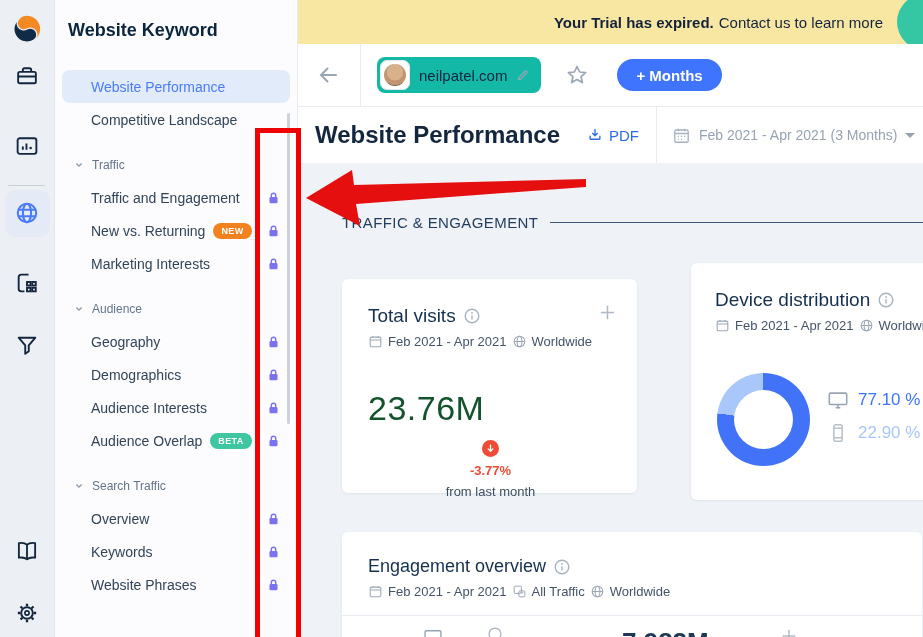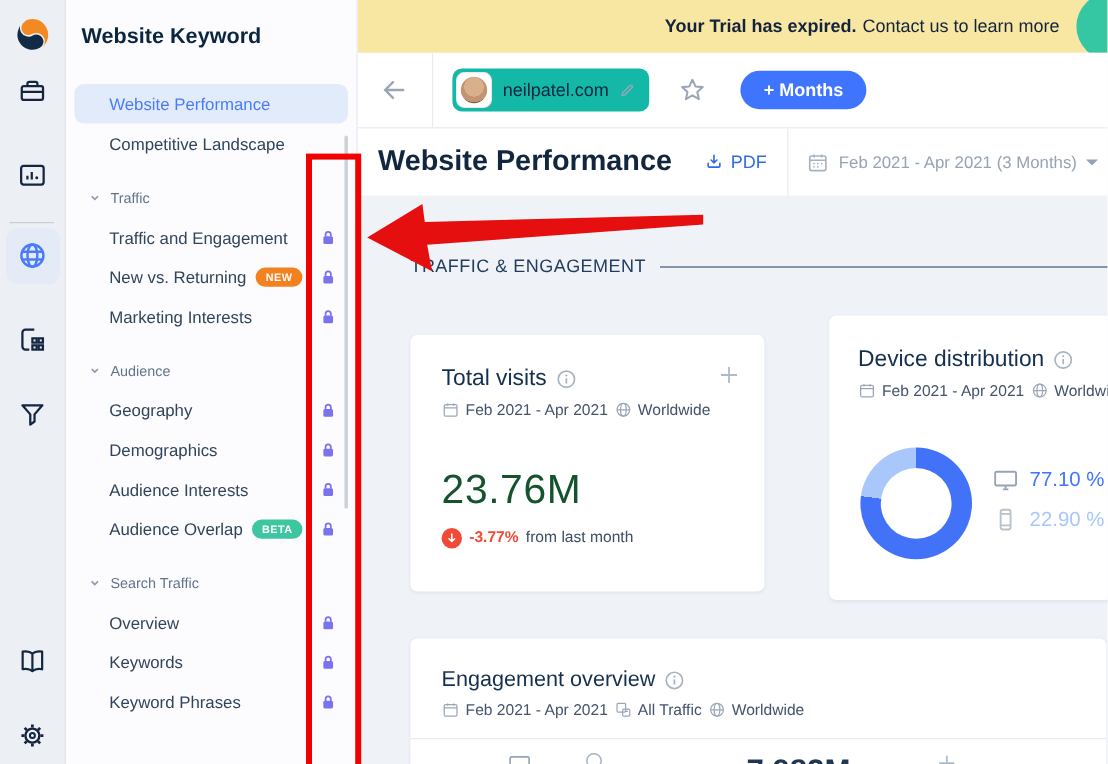--- a/index.html
+++ b/index.html
@@ -80,21 +80,21 @@
   .card { position:absolute; background:#fff; border-radius:6px;
     box-shadow:0 1px 3px rgba(20,40,80,.07); }
   .card-title-row { display:flex; align-items:center; gap:8px; }
   .card-title { font-size:19px; font-weight:500; color:#15304F; white-space:nowrap; }
   .plus-btn { position:absolute; right:20px; top:24px; line-height:0; cursor:pointer; }
   .card-sub { display:flex; align-items:center; gap:5px; margin-top:7px; }
   .card-sub .stx { font-size:13px; color:#42536B; white-space:nowrap; }
 
   .card-visits { left:44px; top:100px; width:295px; height:214px; padding:26px 24px 0 26px;margin-top:16px; }
   .big-value { margin-top:40px; font-size:34px; color:#14532d; letter-spacing:.5px; }
-  .change-row { display:flex; gap:6px; margin-top:12px; }
+  .change-row { display:flex; align-items:center; gap:6px; margin-top:12px;flex-direction:column; }
   .down-circle { width:17px; height:17px; border-radius:50%; background:#F04B37;
     display:flex; align-items:center; justify-content:center; }
   .change-val { font-size:13px; font-weight:bold; color:#F04B37; }
   .change-note { font-size:13px; color:#3C4E63; }
 
   .card-device { left:353px; top:100px; width:271px; height:237px; padding:26px 12px 0 24px;margin-left:40px; }
   .donut { position:absolute; left:26px; top:110px; width:93px; height:93px; border-radius:50%; }
   .donut::after { content:""; position:absolute; left:17px; top:17px; width:59px; height:59px;
     border-radius:50%; background:#fff; }
   .legend { position:absolute; left:136px; top:126px; display:flex; flex-direction:column; gap:11px; }
@@ -293,21 +293,21 @@
     <div class="nav-row">
       <span class="lbl">Keywords</span>
       <span class="lock">
         <svg width="11" height="13" viewBox="0 0 12 14">
             <path d="M3.6 6 V4.2 a2.4 2.4 0 0 1 4.8 0 V6" fill="none" stroke="#7B72EE" stroke-width="1.6"></path>
             <rect x="1.6" y="5.8" width="8.8" height="7" rx="1.4" fill="#7B72EE"></rect>
           </svg>
       </span>
     </div>
     <div class="nav-row">
-      <span class="lbl">Keyword Phrases</span>
+      <span class="lbl">Website Phrases</span>
       <span class="lock">
         <svg width="11" height="13" viewBox="0 0 12 14">
             <path d="M3.6 6 V4.2 a2.4 2.4 0 0 1 4.8 0 V6" fill="none" stroke="#7B72EE" stroke-width="1.6"></path>
             <rect x="1.6" y="5.8" width="8.8" height="7" rx="1.4" fill="#7B72EE"></rect>
           </svg>
       </span>
     </div>
 
     <div class="sb-scroll"></div>
   </nav>

